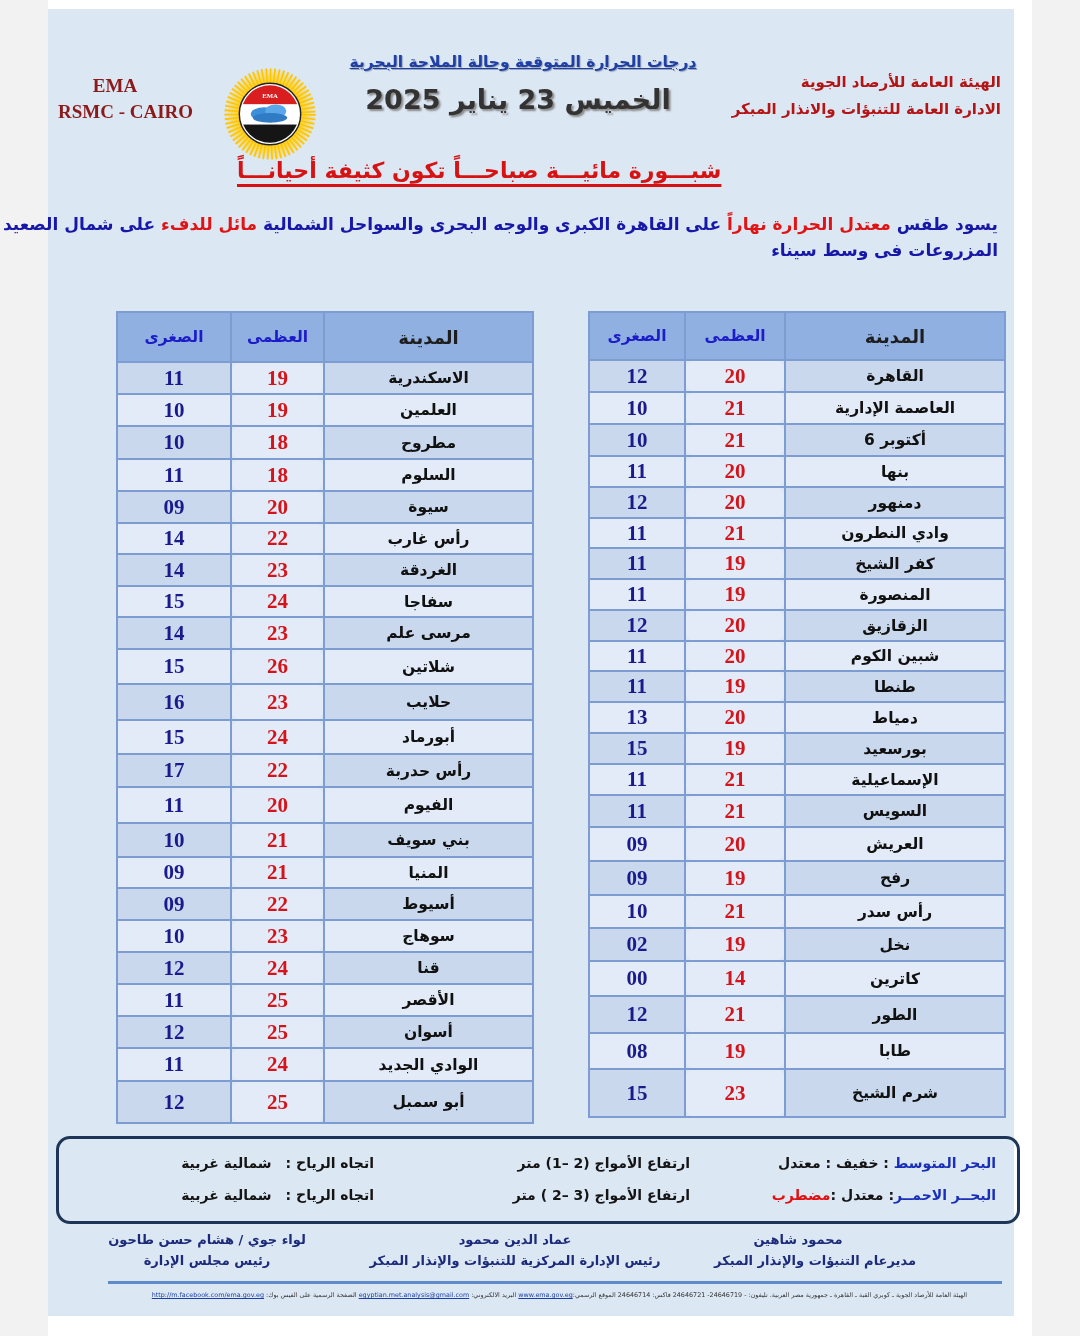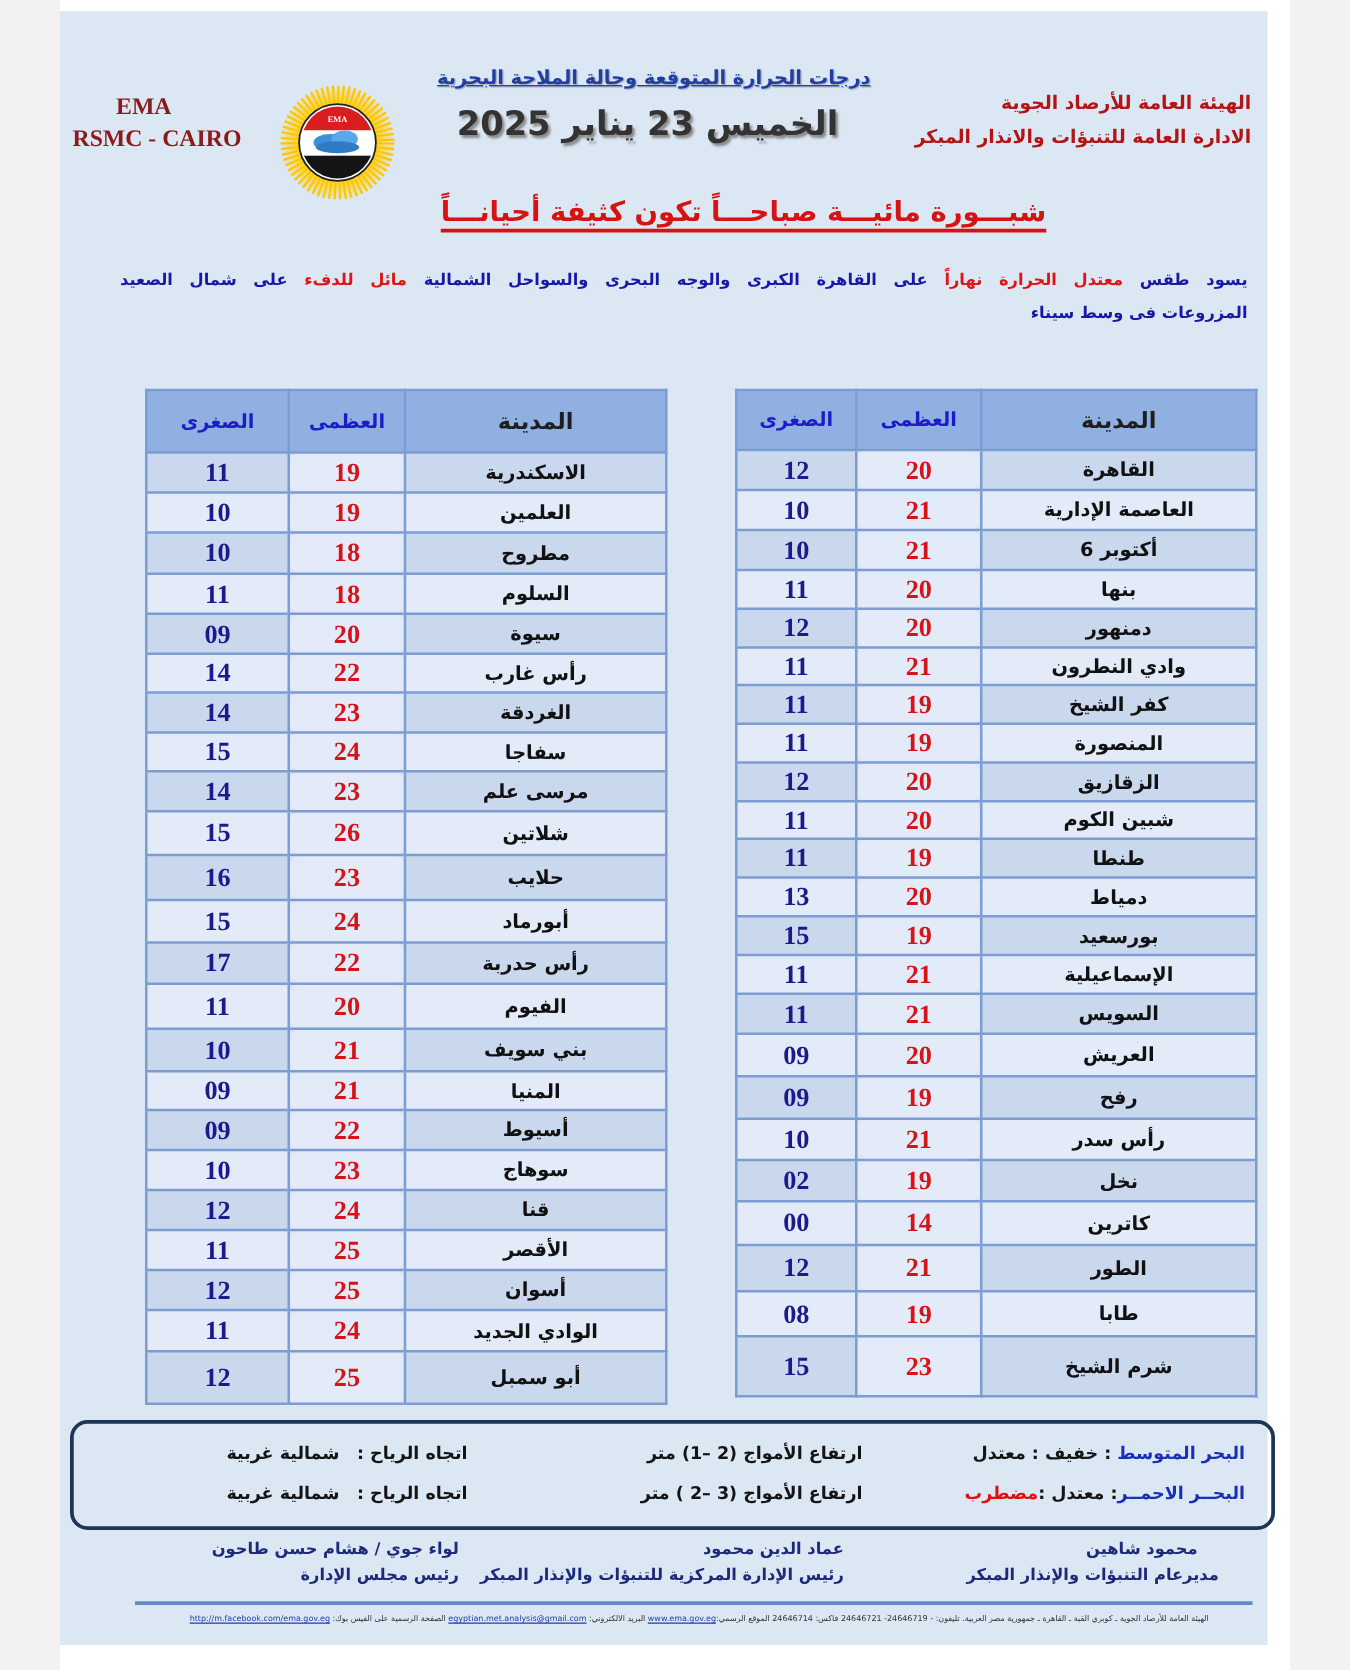--- a/index.html
+++ b/index.html
@@ -12,25 +12,25 @@
 
   .abs { position:absolute; }
   .rtl { direction:rtl; }
 
   
   .en-org { left:58px; width:114px; text-align:center; font-family:"Liberation Serif", serif; font-weight:bold; font-size:19px; color:#8b1a1a; white-space:nowrap; }
   .logo { left:222px; top:66px; width:96px; height:96px; }
   .subtitle { left:303px; width:440px; top:53px; text-align:center; font-weight:bold; font-size:15.5px; color:#1f3fa6; text-shadow:1px 1px 1px #9aa6b8; white-space:nowrap;text-decoration:underline; }
   .date { left:298px; width:440px; top:84px; text-align:center; font-weight:bold; font-size:27px; color:#333; text-shadow:2px 2px 2px #8a8a8a; white-space:nowrap; }
   .ar-org { left:640px; width:361px; text-align:right; font-weight:bold; font-size:15px; color:#b31414; white-space:nowrap; }
-  .headline { left:237px; width:600px; top:158px; text-align:right; font-weight:bold; font-size:22px; color:#d61212; white-space:nowrap; }
+  .headline { left:237px; width:600px; top:158px; text-align:left; font-weight:bold; font-size:22px; color:#d61212; white-space:nowrap; }
   .headline span { text-decoration:underline; text-decoration-thickness:3px; text-underline-offset:6px; }
 
   
-  .forecast { left:96px; width:902px; top:212px; font-weight:bold; font-size:13px; line-height:25.5px; color:#1717a8; }
+  .forecast { left:96px; width:902px; top:212px; font-weight:bold; font-size:17px; line-height:25.5px; color:#1717a8; }
   .forecast .line { white-space:nowrap; }
   .forecast .just { text-align:justify; text-align-last:justify; }
   .forecast .last { text-align:right; }
   .red { color:#e01414; }
   .blue { color:#1717a8; }
 
   
   table.temps { position:absolute; top:311px; border-collapse:collapse; table-layout:fixed; border:2px solid #6f8fc5; direction:rtl; }
   table.temps th, table.temps td { border:2px solid #7d9dd2; padding:0; text-align:center; vertical-align:middle; }
   table.temps th { background:#8fb0e0; font-weight:bold; }
@@ -45,21 +45,21 @@
   td.min { color:#1a1a8c; }
 
   
   .sea-box { left:56px; top:1136px; width:958px; height:82px; border:3px solid #1d3557; border-radius:14px; }
   .sea-col { position:absolute; direction:rtl; white-space:nowrap; font-weight:bold; font-size:14px; line-height:20px; color:#141414; }
   .sea-name { color:#1a2fb8; }
   .alert { color:#e01010; }
   .ltr-iso { direction:ltr; unicode-bidi:isolate; display:inline-block; }
 
   
-  .sig { width:320px; text-align:right; font-weight:bold; font-size:13px; color:#1c2a7a; white-space:nowrap; direction:rtl; }
+  .sig { width:320px; text-align:center; font-weight:bold; font-size:13px; color:#1c2a7a; white-space:nowrap; direction:rtl; }
   .rule { left:108px; top:1281px; width:894px; height:3px; background:#5f8cc8; }
   .footer { right:113px; top:1291px; font-size:6.4px; color:#333; white-space:nowrap; direction:rtl; }
   .footer a { color:#1a3fa6; text-decoration:underline; }
 </style>
 </head>
 <body>
 
 <div class="page"></div>
 <div class="panel"></div>
 

